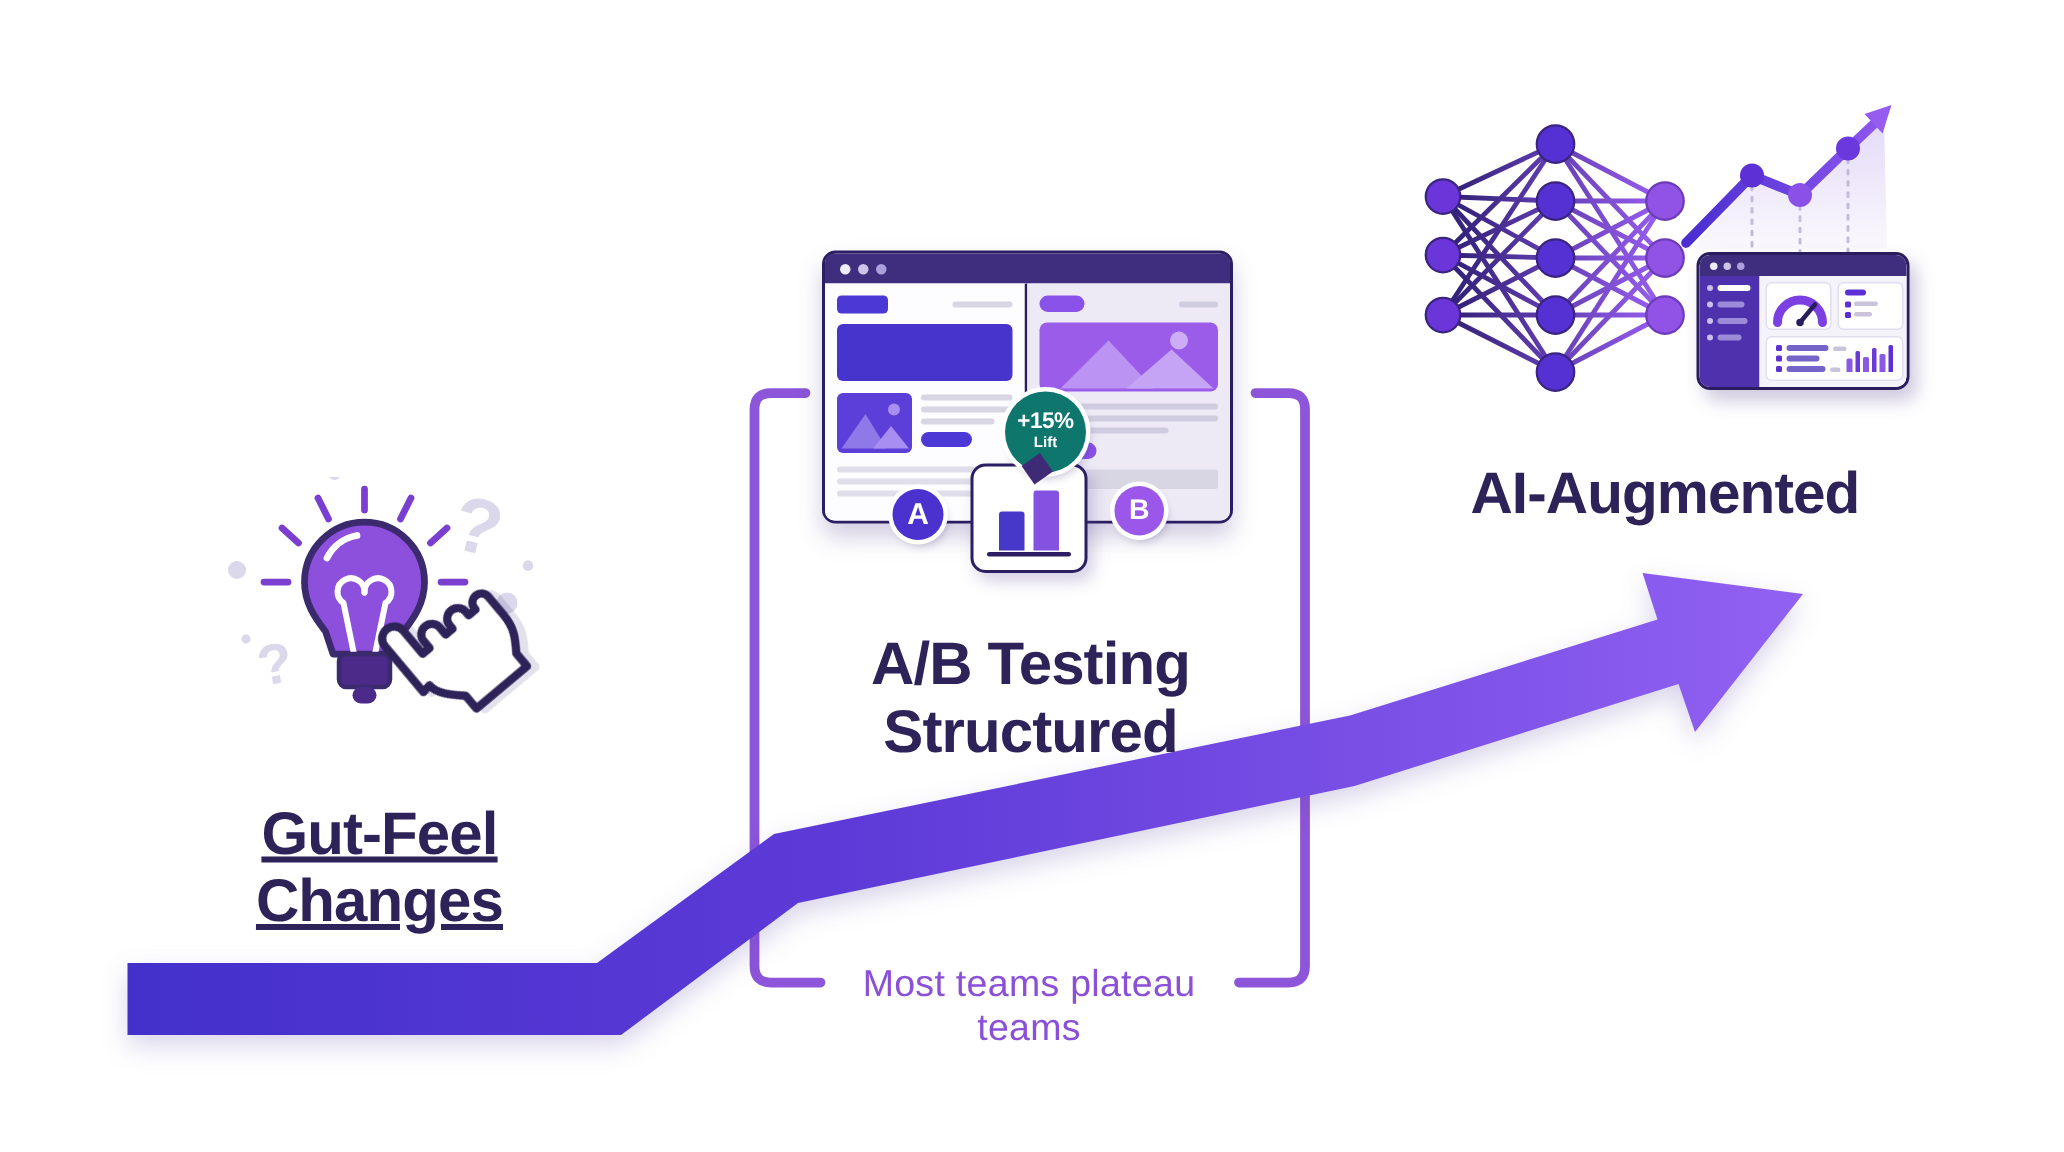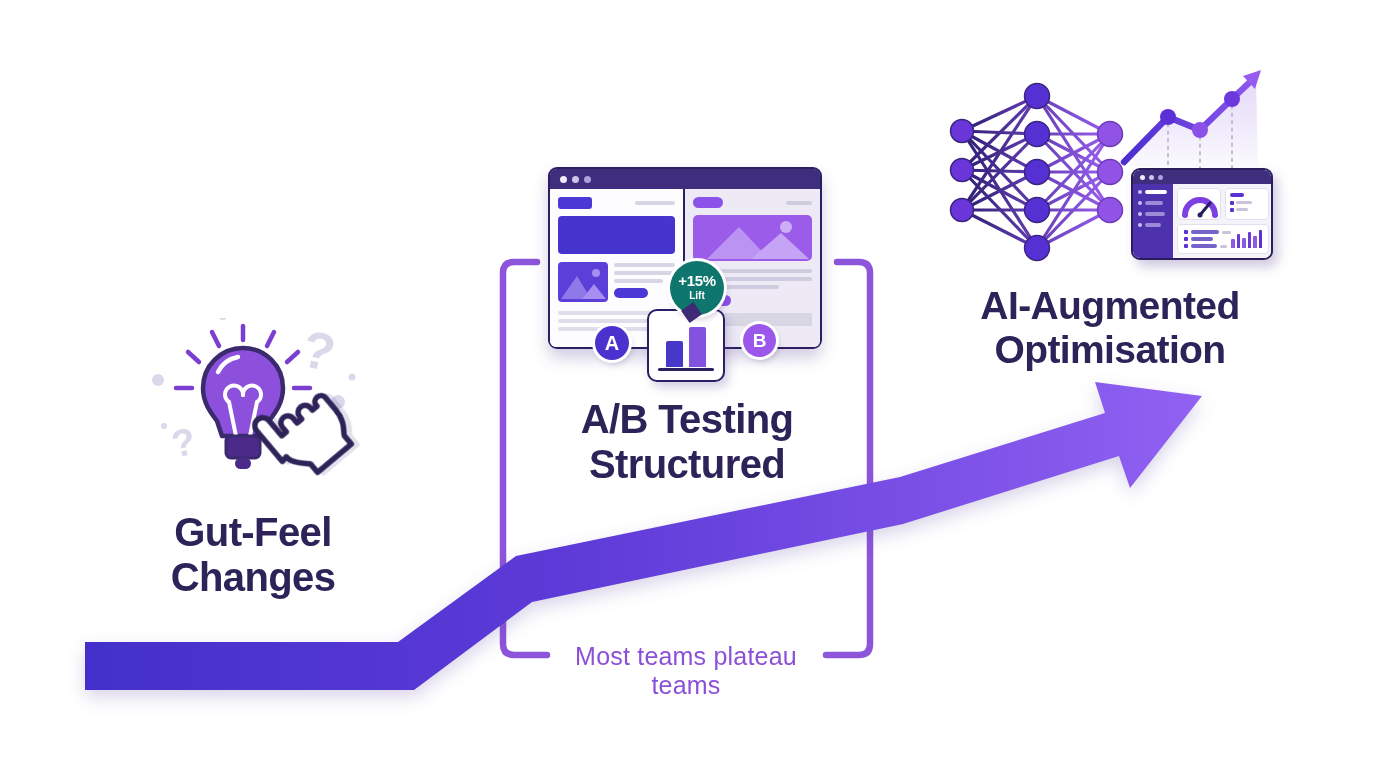--- a/index.html
+++ b/index.html
@@ -4,21 +4,21 @@
 <style>
   html,body{margin:0;padding:0;background:#ffffff;}
   #canvas{
     position:relative;width:1376px;height:768px;background:#ffffff;
     overflow:hidden;font-family:"Liberation Sans",sans-serif;
   }
   .abs{position:absolute;}
   
   .stage-title{
     position:absolute;text-align:center;color:#2e2358;font-weight:bold;
-    font-size:40px;line-height:1.13;letter-spacing:-0.6px;
+    font-size:40px;line-height:1.13;letter-spacing:-0.6px;margin-top:24px;
   }
   .plateau-note{
     position:absolute;left:538px;top:642px;width:296px;text-align:center;
     color:#8b50d8;font-size:25px;letter-spacing:0.2px;
   }
   
   .browser{
     position:absolute;left:548px;top:167px;width:274px;height:182px;
     background:#fff;border:2.5px solid #2b1e63;border-radius:9px;
     box-shadow:0 9px 16px rgba(95,75,150,.28);box-sizing:border-box;
@@ -143,21 +143,21 @@
       <path d="M 100,118 L 107,84 a 9,9 0 1 0 -14,-7"></path>
     </g>
     <rect x="76" y="118" width="34" height="22" rx="5" fill="#4b2a8a" stroke="#3c2a6e" stroke-width="3"></rect>
     <rect x="85" y="140" width="16" height="11" rx="5.5" fill="#4b2a8a"></rect>
   </svg>
 
   <svg class="abs" style="left:247px;top:385px;z-index:3;" width="115" height="110" viewBox="0 0 115 110">
     <path d="M25,62 V22 a8,8 0 0 1 16,0 v20 h6 v-6 a7,7 0 0 1 14,0 v6 h6 v-3 a7,7 0 0 1 14,0 v3 h6 v-1 a6,6 0 0 1 12,0 v16 c0,13 -6,19 -10,25 v11 h-44 v-11 c-6,-6 -14,-13 -14,-21 z" fill="#ffffff" stroke="#2e2358" stroke-width="5.5" stroke-linejoin="round" transform="rotate(-40 50 55)" style="filter:drop-shadow(4px 4px 0 rgba(60,45,120,0.14));"></path>
   </svg>
 
-  <div class="stage-title" style="left:63px;top:510px;width:380px;">
+  <div class="stage-title" style="left:63px;top:510px;width:380px;text-decoration:underline;">
     <div>Gut-Feel</div>
     <div>Changes</div>
   </div>
 
   <div class="browser" style="z-index:4;">
     <div class="titlebar">
       <span class="dot d1"></span>
       <span class="dot d2"></span>
       <span class="dot d3"></span>
     </div>
@@ -391,16 +391,15 @@
             <div style="height:12px;background:#8a5ae4;"></div>
             <div style="height:18px;background:#5c30d4;"></div>
           </div>
         </div>
       </div>
     </div>
   </div>
 
   <div class="stage-title" style="left:935px;top:284px;width:350px;font-size:39px;">
     <div>AI-Augmented</div>
-    <div>Optimisation</div>
   </div>
 
 </div>
 
 </body></html>

